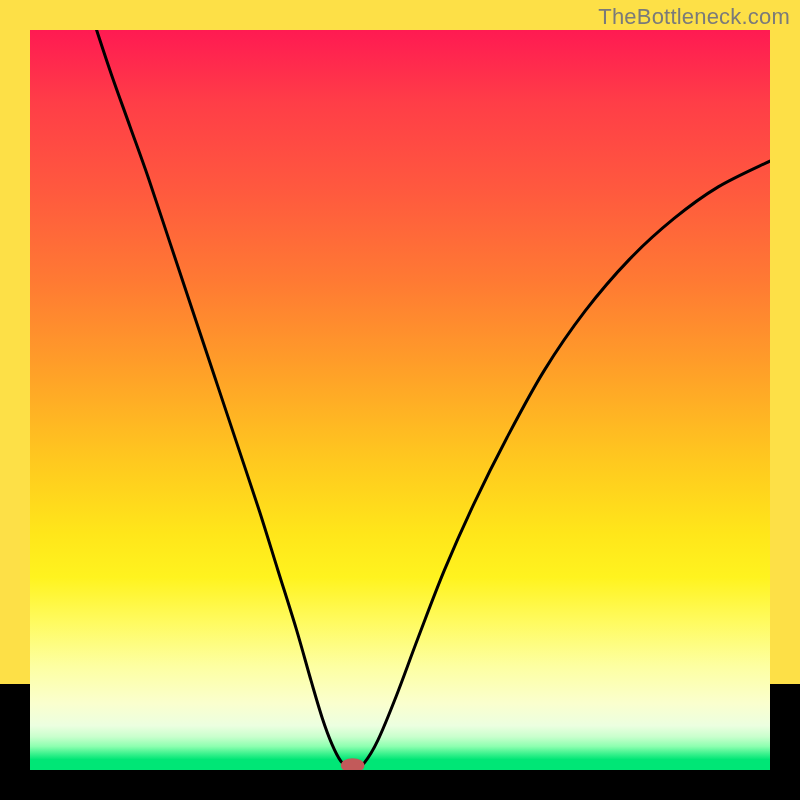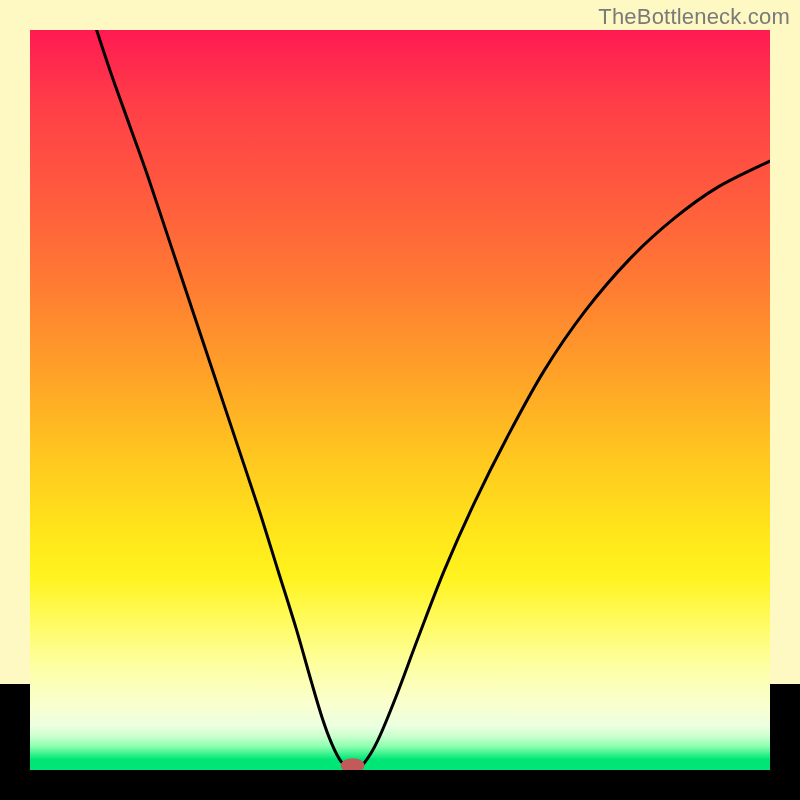--- a/index.html
+++ b/index.html
@@ -8,21 +8,21 @@
     width: 800px;
     height: 800px;
     overflow: hidden;
     background: #000;
     font-family: Arial, Helvetica, sans-serif;
   }
   .frame {
     position: relative;
     width: 800px;
     height: 684px;
-    background: #fef9c3;
+    background: #fde047;
   }
   .plot-area {
     position: absolute;
     left: 30px;
     top: 30px;
     width: 740px;
     height: 740px;
     
     background: linear-gradient(
       to bottom,

